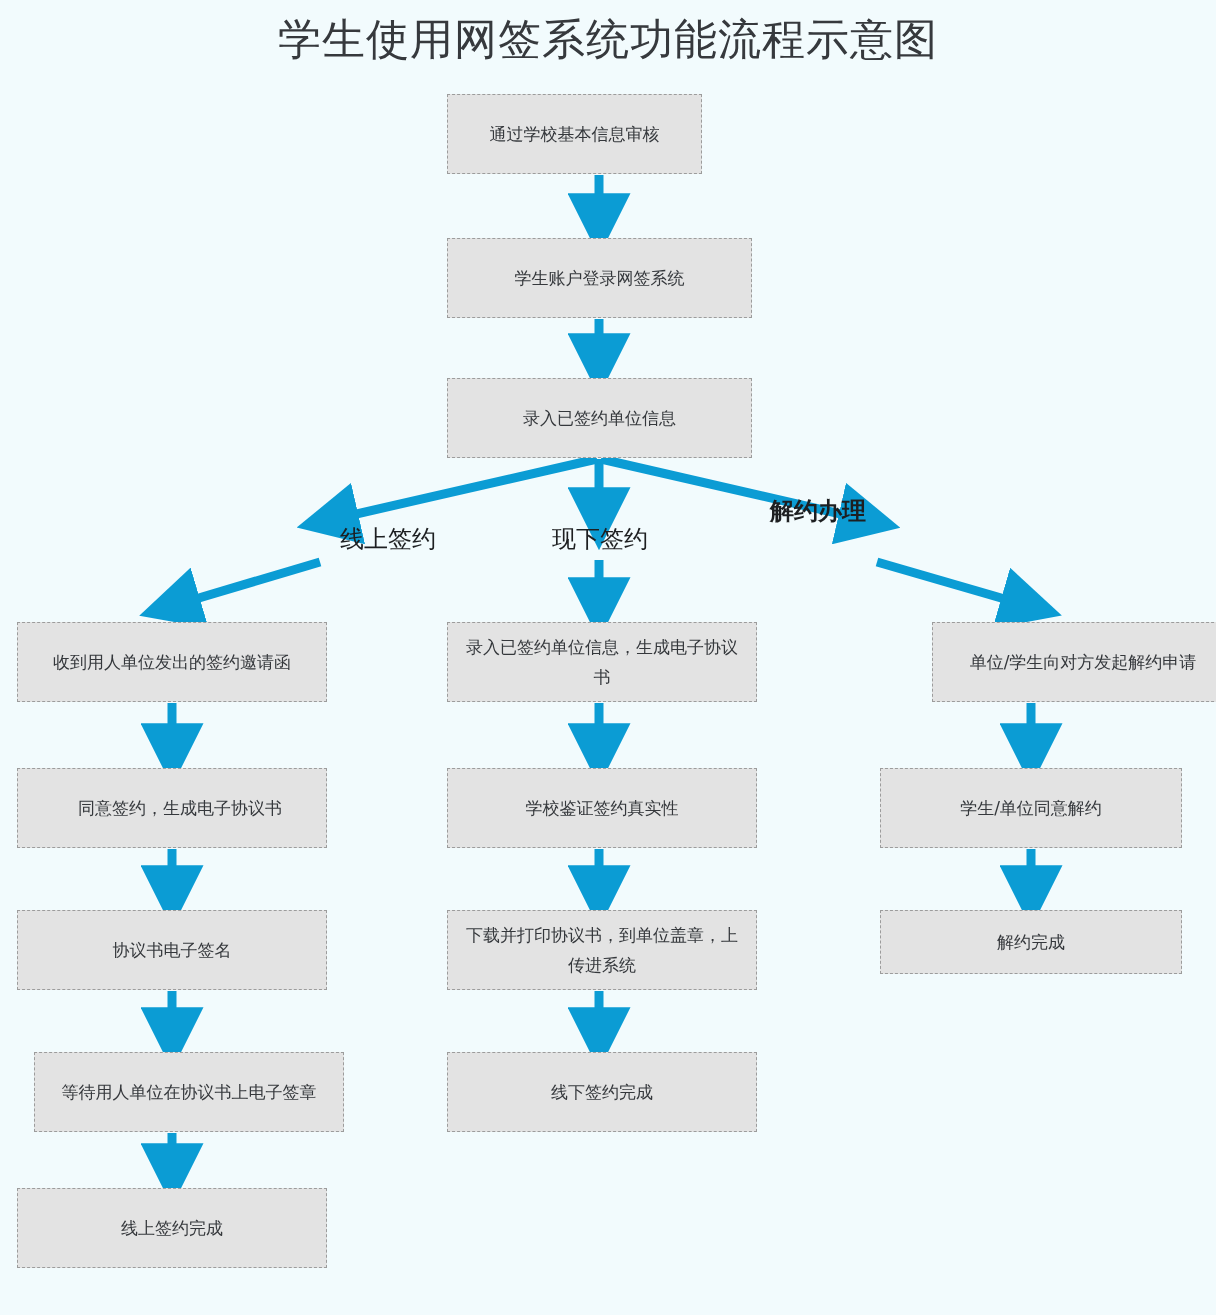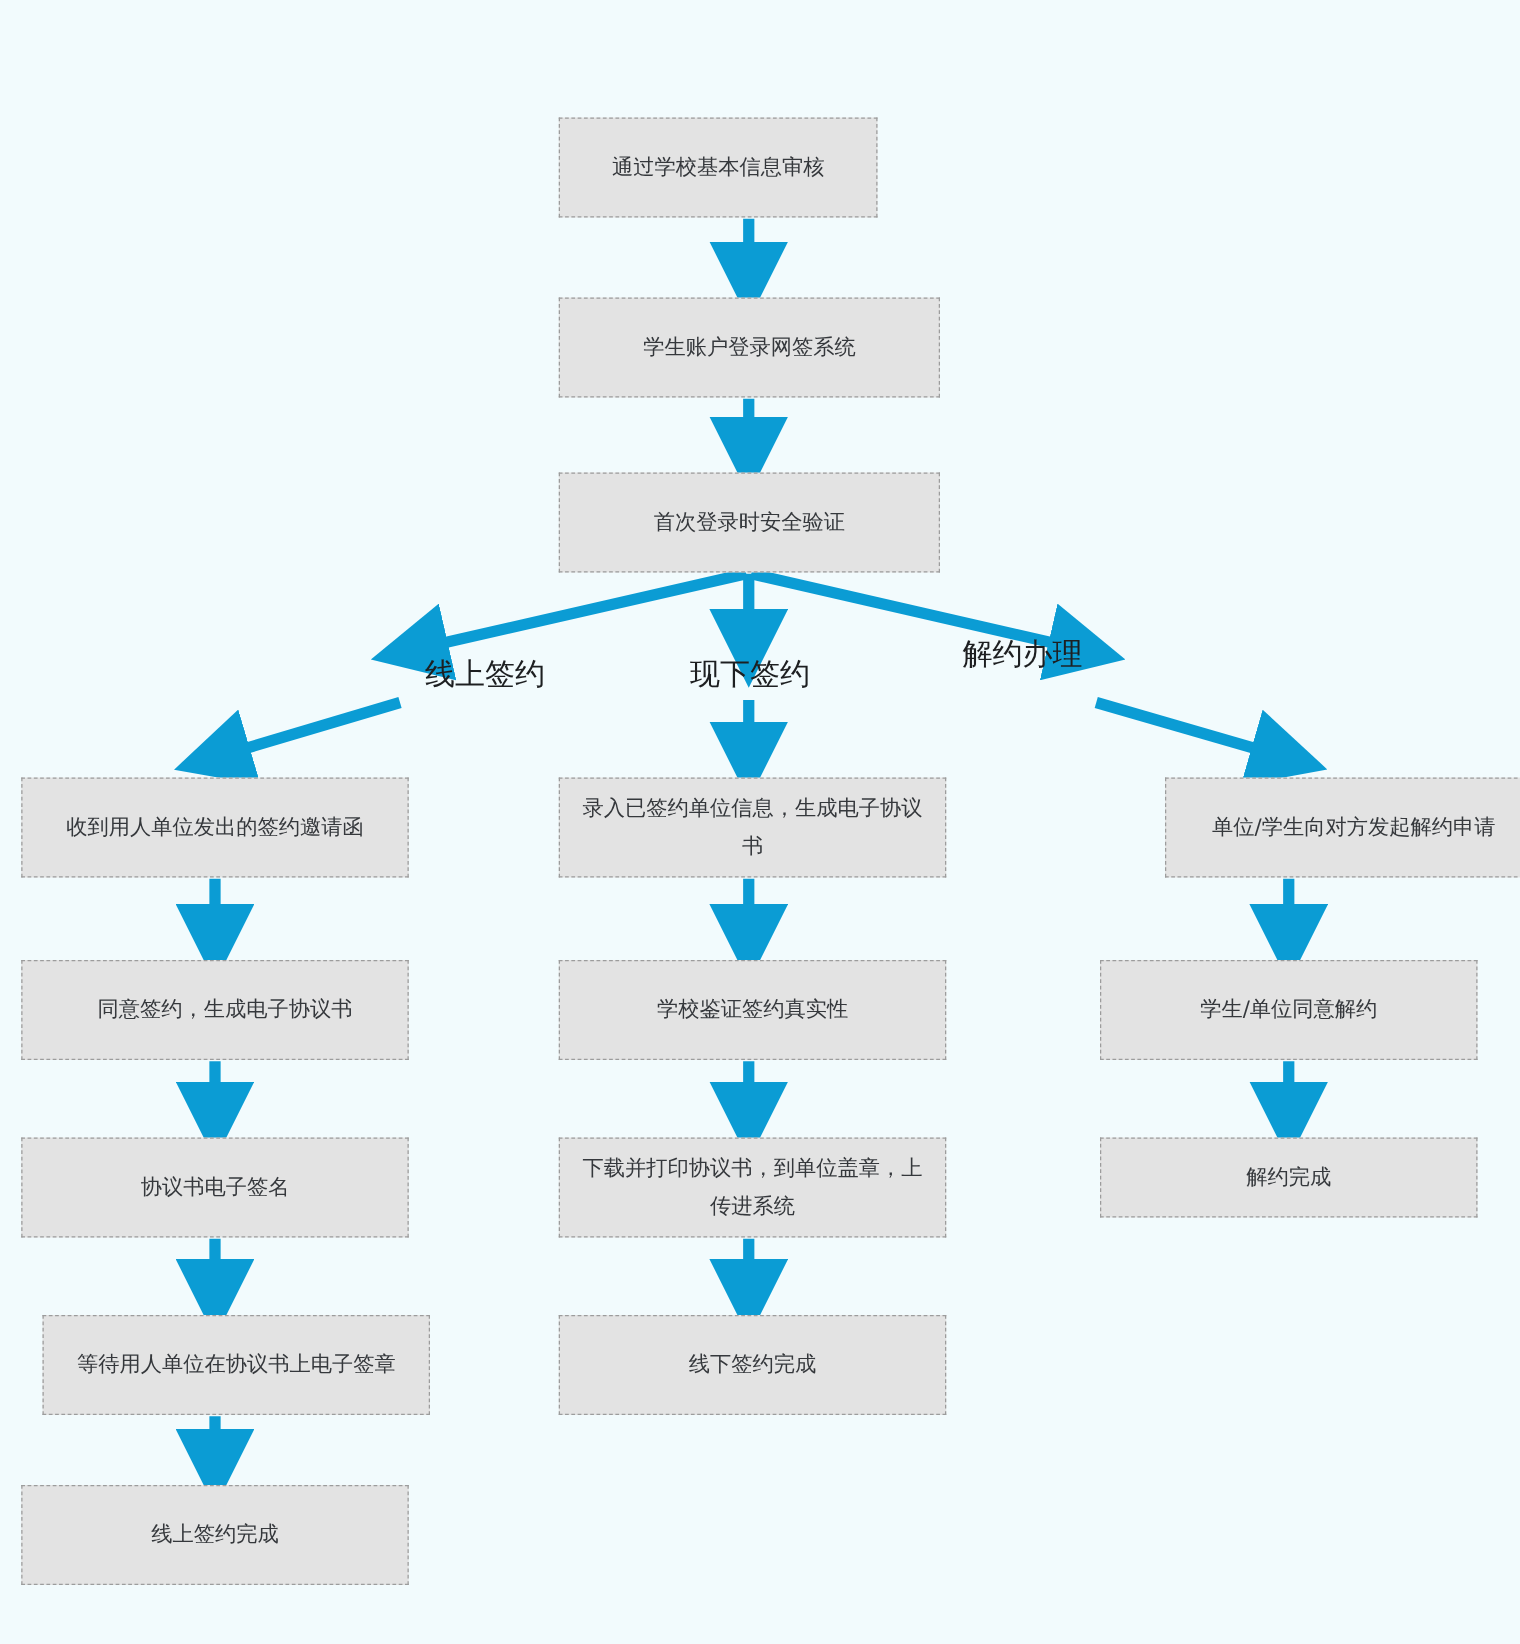--- a/index.html
+++ b/index.html
@@ -63,20 +63,21 @@
     color: #1d1f21;
     white-space: nowrap;
     text-align: center;
   }
 </style>
 </head>
 <body>
 
 <div id="stage">
 
+  <div class="title">学生使用网签系统功能流程示意图</div>
 
   <svg id="edges" viewBox="0 0 1216 1315" xmlns="http://www.w3.org/2000/svg">
     <defs>
       <marker id="ah" markerWidth="7" markerHeight="7" refX="3.2" refY="3.5" orient="auto" markerUnits="strokeWidth">
         <path d="M0,0 L7,3.5 L0,7 z" fill="#0b9cd4"></path>
       </marker>
     </defs>
     <g stroke="#0b9cd4" stroke-width="9" fill="none" marker-end="url(#ah)">
 
       <line x1="599" y1="175" x2="599" y2="222"></line>
@@ -105,26 +106,26 @@
     </g>
   </svg>
 
   <div class="node" style="left:447px; top:94px; width:255px; height:80px;">
     <span>通过学校基本信息审核</span>
   </div>
   <div class="node" style="left:447px; top:238px; width:305px; height:80px;">
     <span>学生账户登录网签系统</span>
   </div>
   <div class="node" style="left:447px; top:378px; width:305px; height:80px;">
-    <span>首次登录时安全验证</span>
+    <span>录入已签约单位信息</span>
   </div>
 
   <div class="branch-label" style="left:333px; top:524px; width:110px;">线上签约</div>
   <div class="branch-label" style="left:545px; top:524px; width:110px;">现下签约</div>
-  <div class="branch-label" style="left:763px; top:508px; width:110px;">解约办理</div>
+  <div class="branch-label" style="left:763px; top:496px; width:110px;font-weight:bold;">解约办理</div>
 
   <div class="node" style="left:17px; top:622px; width:310px; height:80px;">
     <span>收到用人单位发出的签约邀请函</span>
   </div>
   <div class="node" style="left:17px; top:768px; width:310px; height:80px;padding-left:28px;">
     <span>同意签约，生成电子协议书</span>
   </div>
   <div class="node" style="left:17px; top:910px; width:310px; height:80px;">
     <span>协议书电子签名</span>
   </div>

